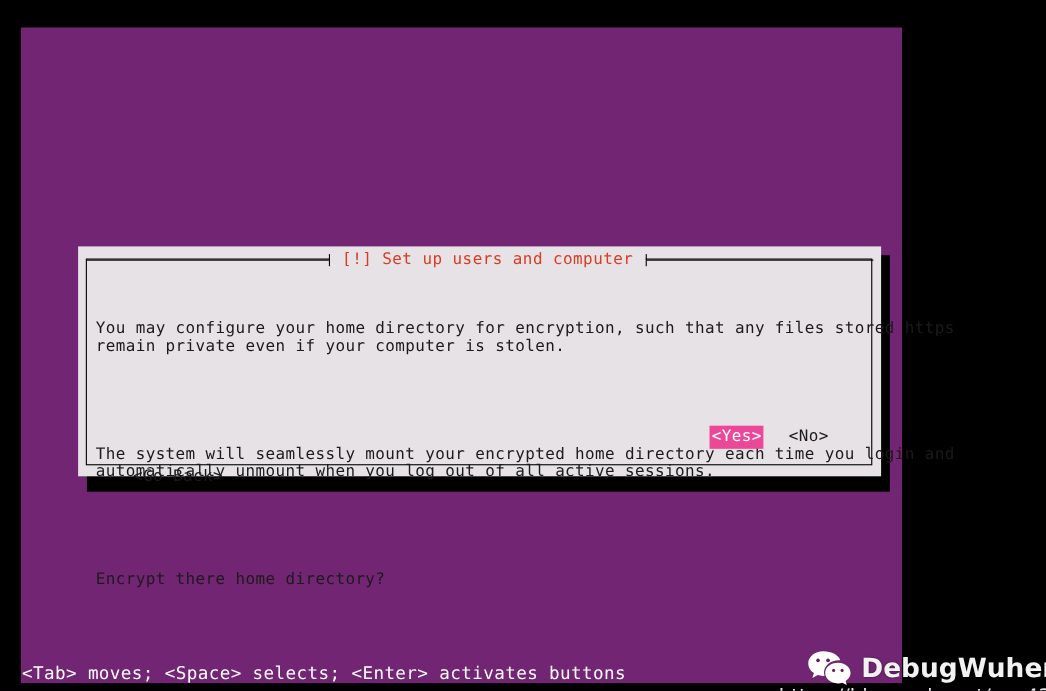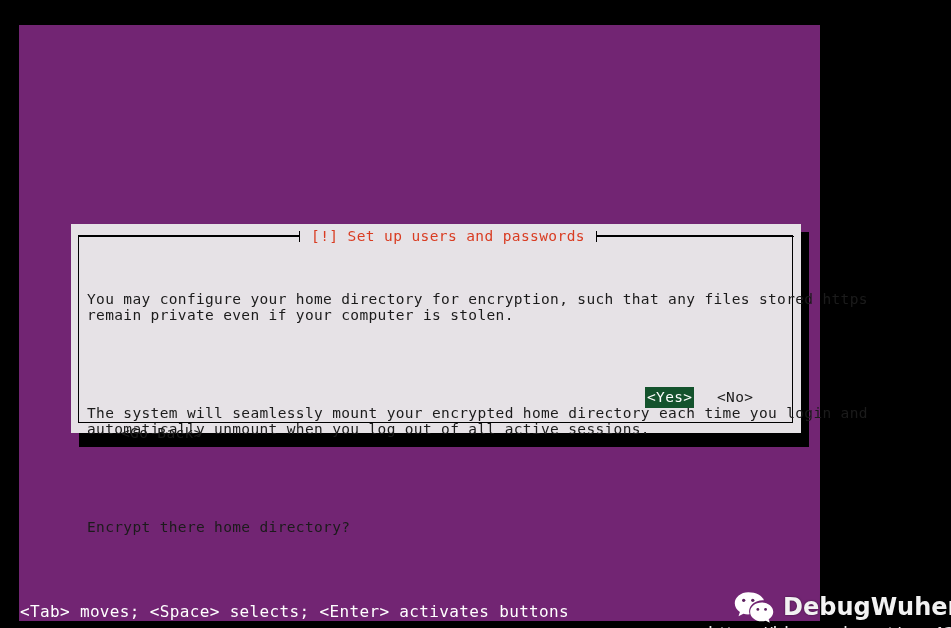--- a/index.html
+++ b/index.html
@@ -112,21 +112,21 @@
     white-space: pre;
   }
   .btn {
     position: absolute;
     top: 0;
     padding: 1px 2px;
   }
   #btn-goback { left: 32px; margin-top: 36px; }
   #btn-yes {
     left: 558px;
-    background: #14532d;
+    background: #ec4899;
     color: #ffffff;
   }
   #btn-no { left: 628px; }
 
   
   #status-bar {
     position: absolute;
     left: 0px;
     top: 577px;
     width: 801px;
@@ -177,21 +177,21 @@
 
   <div id="dialog-shadow"></div>
 
   <div id="dialog">
 
     <div id="dialog-inner"></div>
 
     <div id="dialog-titlebar">
       <div class="title-rule left"></div>
       <div class="title-tick"></div>
-      <div id="dialog-title">[!] Set up users and passwords</div>
+      <div id="dialog-title">[!] Set up users and computer</div>
       <div class="title-tick"></div>
       <div class="title-rule right"></div>
     </div>
   </div>
 
   <div id="dialog-body">
     <div class="para">You may configure your home directory for encryption, such that any files stored https
 remain private even if your computer is stolen.</div>
     <div class="para-gap"></div>
     <div class="para">The system will seamlessly mount your encrypted home directory each time you login and

